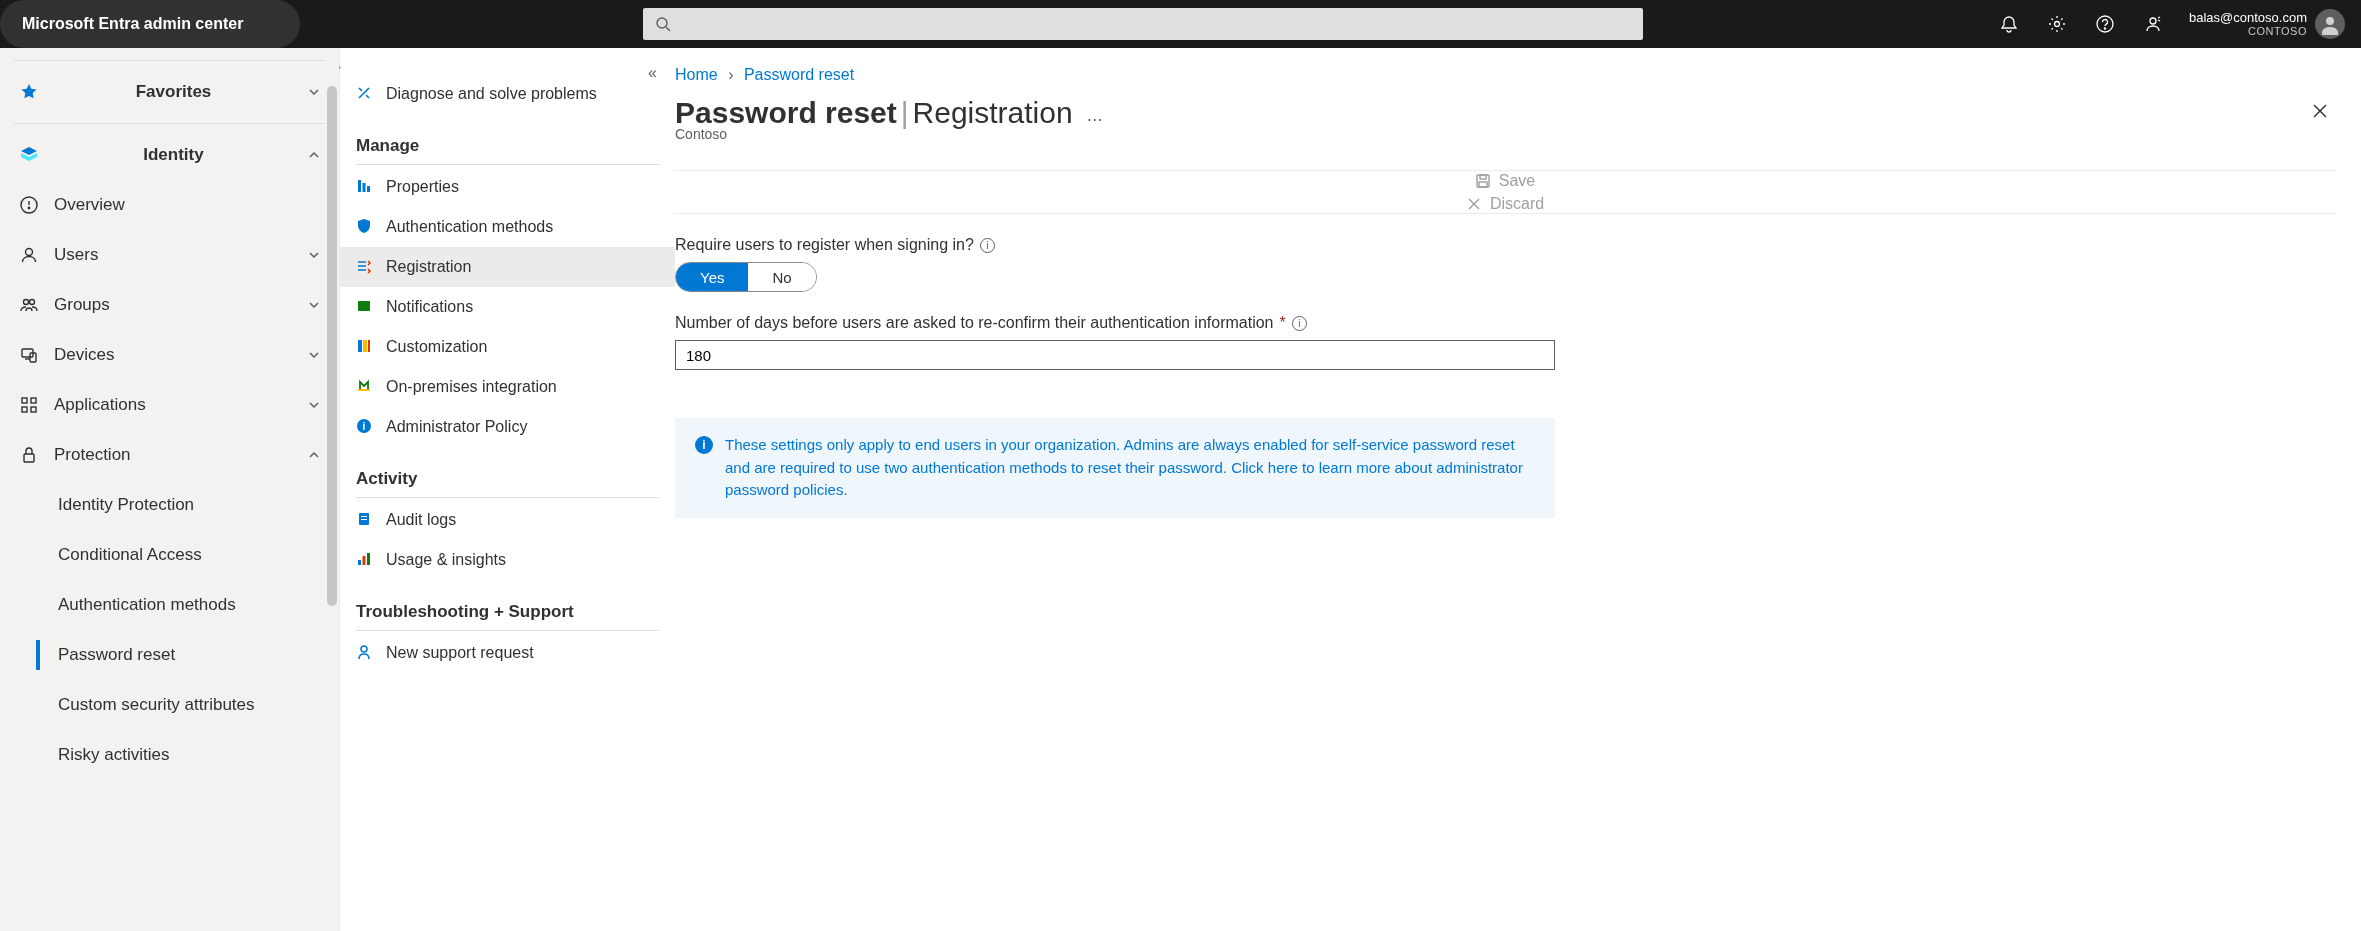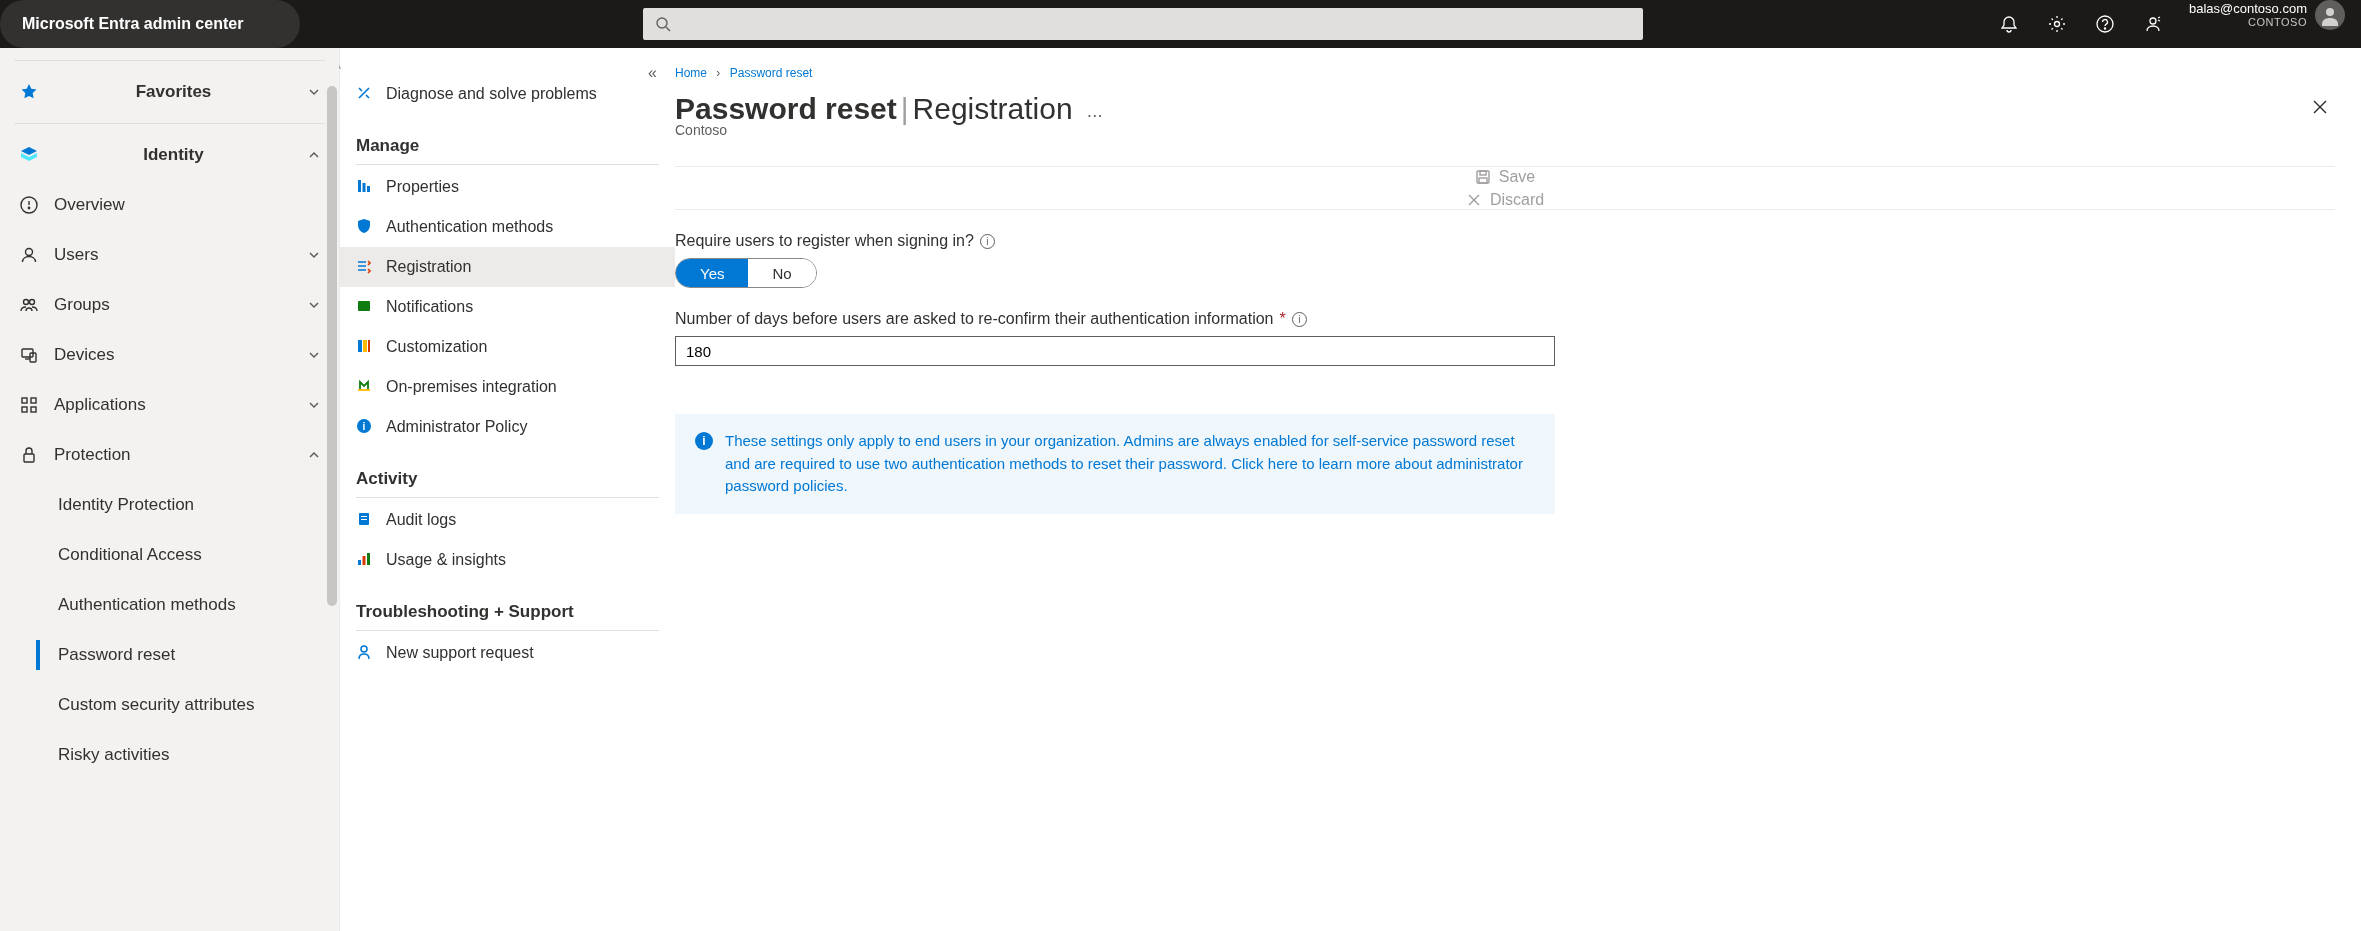--- a/index.html
+++ b/index.html
@@ -5,21 +5,21 @@
 * { margin:0; padding:0; box-sizing:border-box; font-family:'Segoe UI',Arial,sans-serif; }
 body { background:#fff; color:#323130; overflow:hidden; }
 
 
 .topbar { height:48px; background:#1b1a19; display:flex; align-items:center; color:#fff; }
 .topbar .brand { width:300px; padding-left:22px; height:100%; display:flex; align-items:center; font-size:16px; font-weight:600; background:#323130;border-radius:24px; }
 .topbar .search-wrap { flex:1; display:flex; justify-content:center; }
 .topbar .search { width:1000px; height:32px; background:#e1dfdd; border-radius:2px; display:flex; align-items:center; padding:0 12px; gap:8px; }
 .topbar .search input { border:none; background:transparent; outline:none; flex:1; font-size:14px; color:#605e5c; }
 .topbar .search input::placeholder { color:#605e5c; }
-.topbar .actions { display:flex; align-items:flex-start; padding-right:8px; }
+.topbar .actions { display:flex; align-items:center; padding-right:8px; }
 .topbar .icon-btn { width:48px; height:48px; display:flex; align-items:center; justify-content:center; cursor:pointer; }
 .topbar .user-block { display:flex; align-items:center; padding:0 8px 0 12px; gap:8px; }
 .topbar .user-text { text-align:right; font-size:13px; line-height:1.2; }
 .topbar .tenant { font-size:11px; color:#c8c6c4; letter-spacing:0.5px; }
 .topbar .avatar { width:30px; height:30px; border-radius:50%; background:#605e5c; display:flex; align-items:center; justify-content:center; }
 
 
 .body { display:flex; height:calc(100vh - 48px); }
 
 
@@ -40,21 +40,21 @@
 .blade-nav { width:335px; padding:26px 0 0 0; position:relative; }
 .blade-nav .collapse-icon { position:absolute; top:16px; right:18px; color:#605e5c; cursor:pointer; font-size:16px; }
 .bn-item { height:40px; display:flex; align-items:center; padding:0 16px; gap:12px; cursor:pointer; font-size:16px; color:#323130; }
 .bn-item.selected { background:#edebe9; }
 .bn-section { padding:22px 16px 8px; font-size:17px; font-weight:600; color:#323130; }
 .bn-divider { height:1px; background:#e1dfdd; margin:0 16px 2px; }
 .bn-icon { width:18px; height:18px; flex-shrink:0; }
 
 
 .main { flex:1; padding:0 26px 0 0; display:flex; flex-direction:column; }
-.crumbs { padding:18px 0 6px 0; font-size:12px; }
+.crumbs { padding:18px 0 6px 0; font-size:16px; }
 .crumbs a { color:#0078d4; text-decoration:none; cursor:pointer; }
 .crumbs .sep { color:#605e5c; margin:0 6px; }
 .page-head { display:flex; align-items:flex-start; padding:6px 0 10px; }
 .page-head h1 { font-size:30px; font-weight:600; }
 .page-head h1 .thin { font-weight:400; color:#323130; }
 .page-head h1 .pipe { font-weight:300; color:#a19f9d; margin:0 4px; }
 .page-head .more { margin-left:14px; margin-top:14px; color:#605e5c; cursor:pointer; letter-spacing:2px; }
 .page-head .close { margin-left:auto; cursor:pointer; padding:6px; }
 .tenant-sub { font-size:14px; color:#605e5c; margin-top:-4px; margin-bottom:12px; }
 

